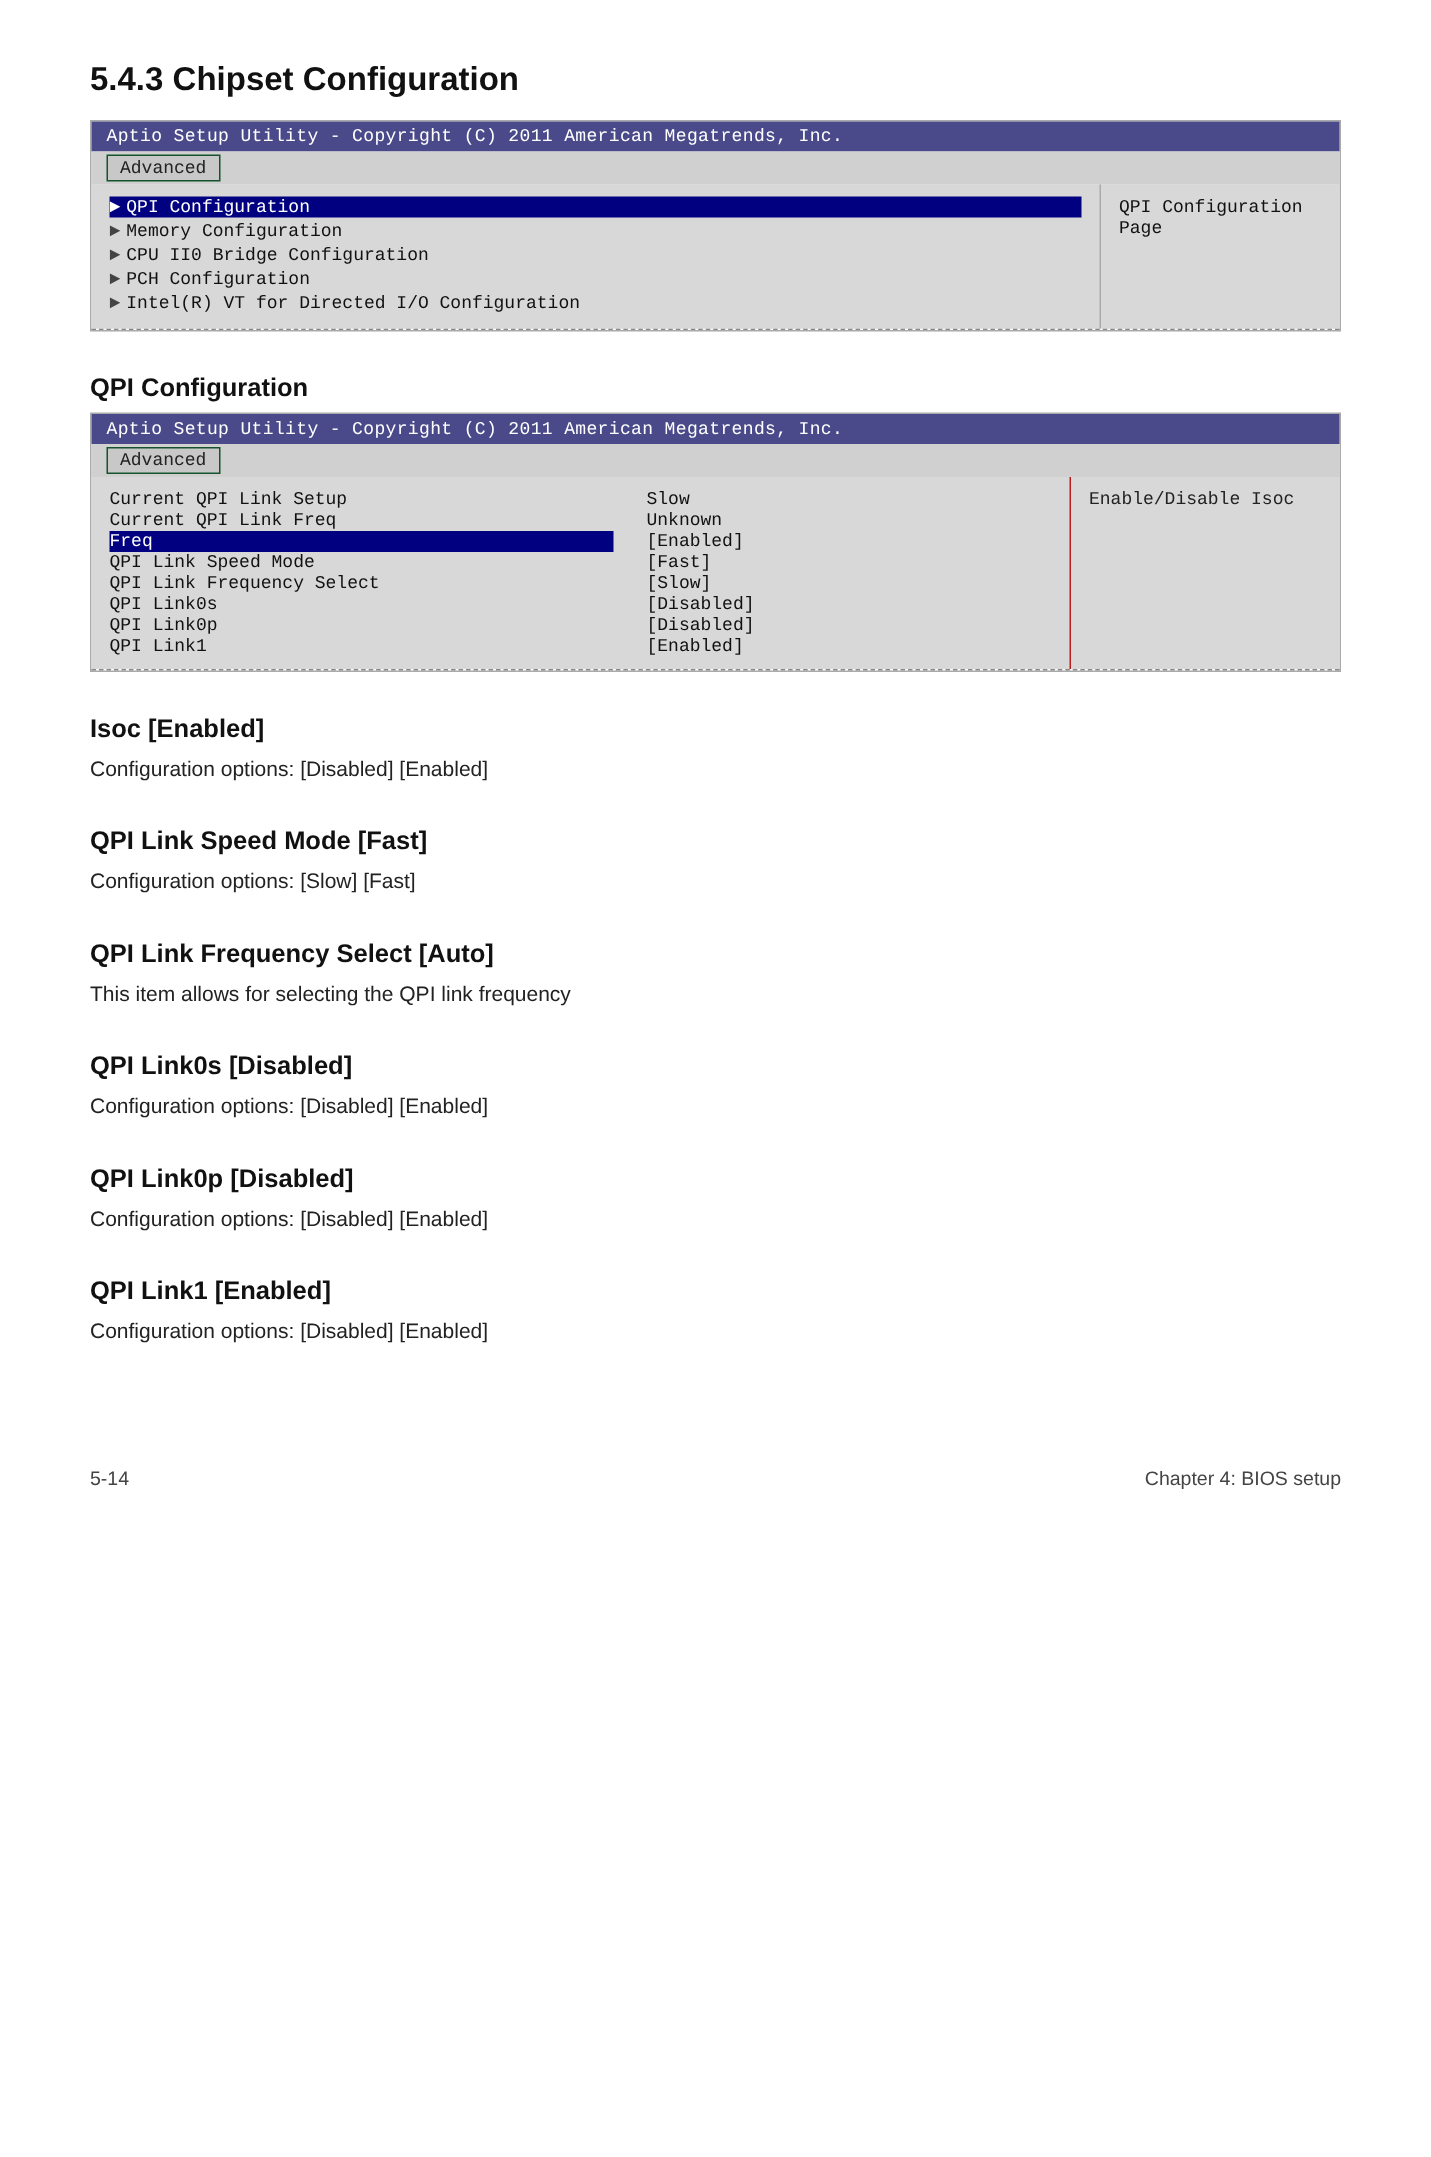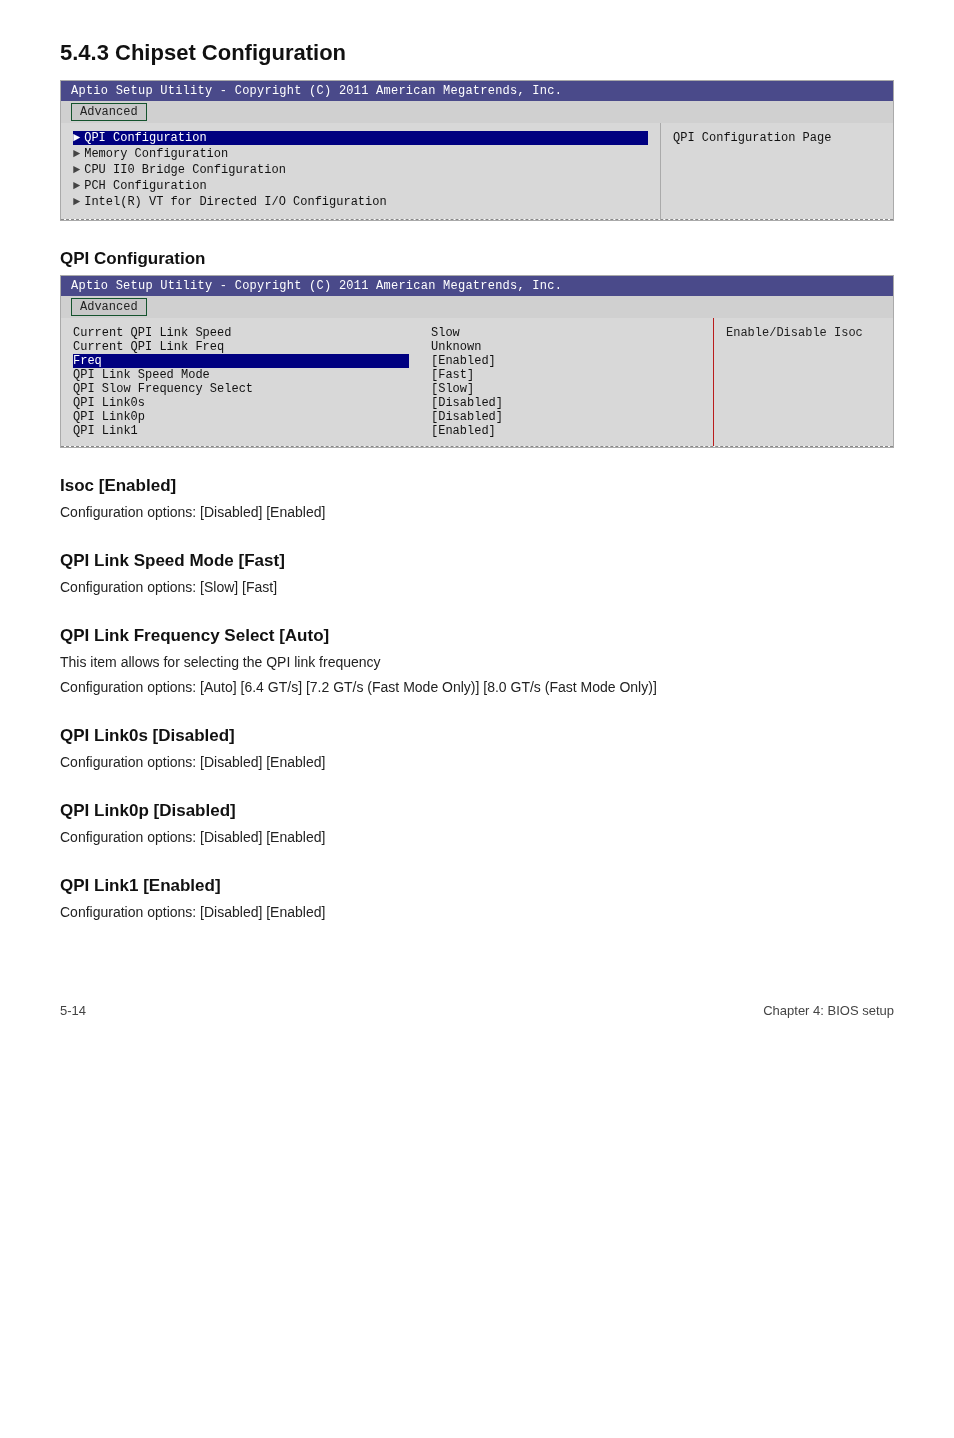--- a/index.html
+++ b/index.html
@@ -64,21 +64,21 @@
       min-height: 90px;
     }
 
     .bios-left {
       flex: 1;
       padding: 8px 12px;
       background: #d8d8d8;
     }
 
     .bios-right {
-      width: 233px;
+      width: 160px;
       padding: 8px 12px;
       background: #d8d8d8;
       border-left: 1px solid #aaa;
       font-style: normal;
       color: #111;
     }
 
     .bios-menu-item {
       display: flex;
       align-items: flex-start;
@@ -217,25 +217,25 @@
 <h3 class="subsection-title">QPI Configuration</h3>
 
 <div class="bios-box">
   <div class="bios-header">Aptio Setup Utility - Copyright (C) 2011 American Megatrends, Inc.</div>
   <div class="bios-tab-row">
     <span class="bios-tab">Advanced</span>
   </div>
   <div class="bios-body-table">
     <div class="bios-col-left">
 
-    <div class="bios-row-label">Current QPI Link Speed</div>
+    <div class="bios-row-label">Current QPI Link Setup</div>
         <div class="bios-row-label">Current QPI Link Freq</div>
         <div class="bios-row-label selected">Freq</div>
         <div class="bios-row-label">QPI Link Speed Mode</div>
-        <div class="bios-row-label">QPI Slow Frequency Select</div>
+        <div class="bios-row-label">QPI Link Frequency Select</div>
         <div class="bios-row-label">QPI Link0s</div>
         <div class="bios-row-label">QPI Link0p</div>
         <div class="bios-row-label">QPI Link1</div>
       </div>
     <div class="bios-col-mid">
 
     <div class="bios-row-value">Slow</div>
         <div class="bios-row-value">Unknown</div>
         <div class="bios-row-value">[Enabled]</div>
         <div class="bios-row-value">[Fast]</div>
@@ -255,21 +255,20 @@
 </div>
 
 <div class="subsection-block">
   <h3 class="subsection-title">QPI Link Speed Mode [Fast]</h3>
   <p class="description-text">Configuration options: [Slow] [Fast]</p>
 </div>
 
 <div class="subsection-block">
   <h3 class="subsection-title">QPI Link Frequency Select [Auto]</h3>
   <p class="description-text">This item allows for selecting the QPI link frequency</p>
-  <p class="description-text">Configuration options: [Auto] [6.4 GT/s] [7.2 GT/s (Fast Mode Only)] [8.0 GT/s (Fast Mode Only)]</p>
 </div>
 
 <div class="subsection-block">
   <h3 class="subsection-title">QPI Link0s [Disabled]</h3>
   <p class="description-text">Configuration options: [Disabled] [Enabled]</p>
 </div>
 
 <div class="subsection-block">
   <h3 class="subsection-title">QPI Link0p [Disabled]</h3>
   <p class="description-text">Configuration options: [Disabled] [Enabled]</p>

